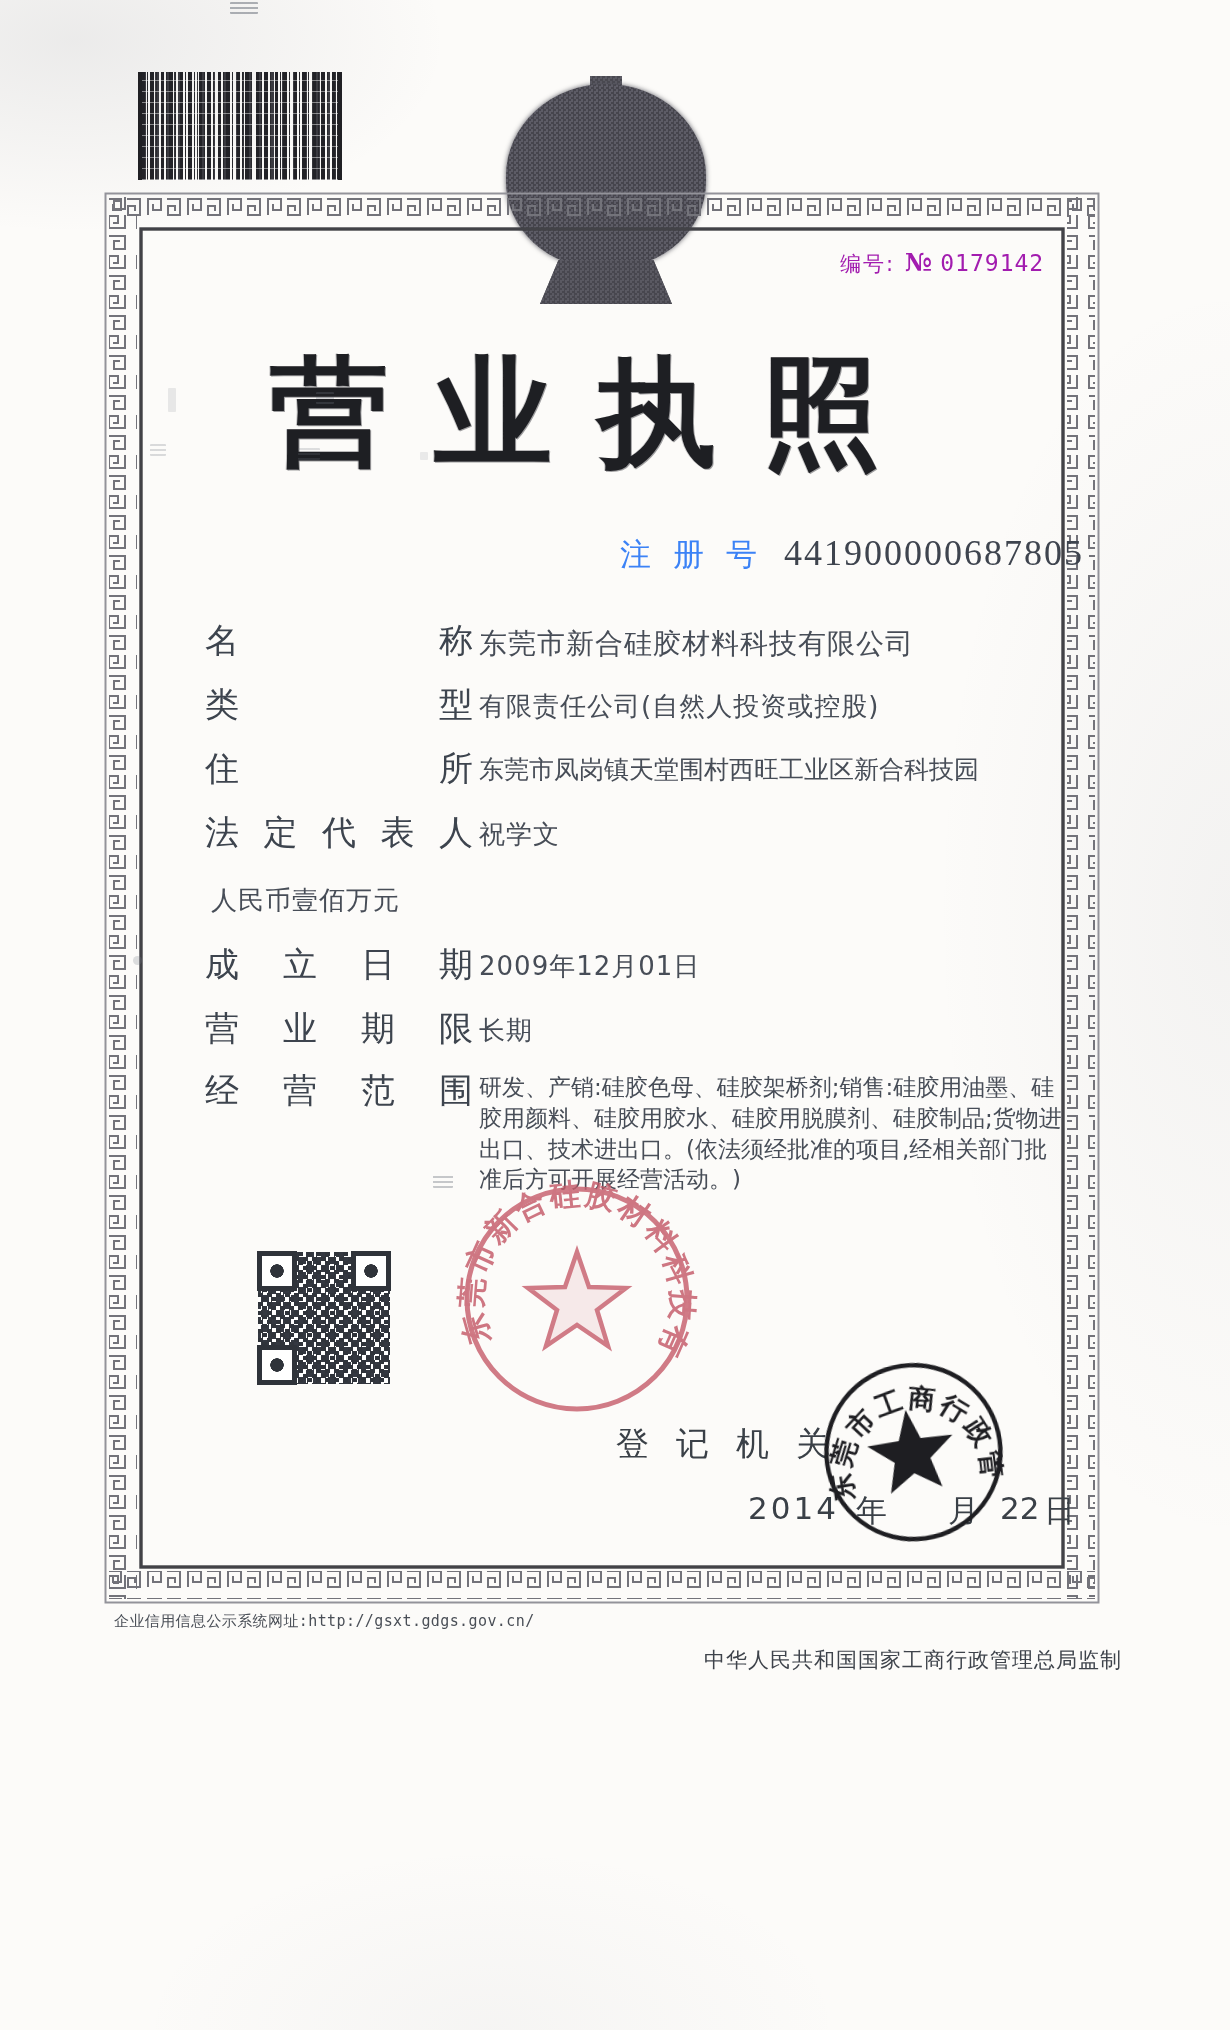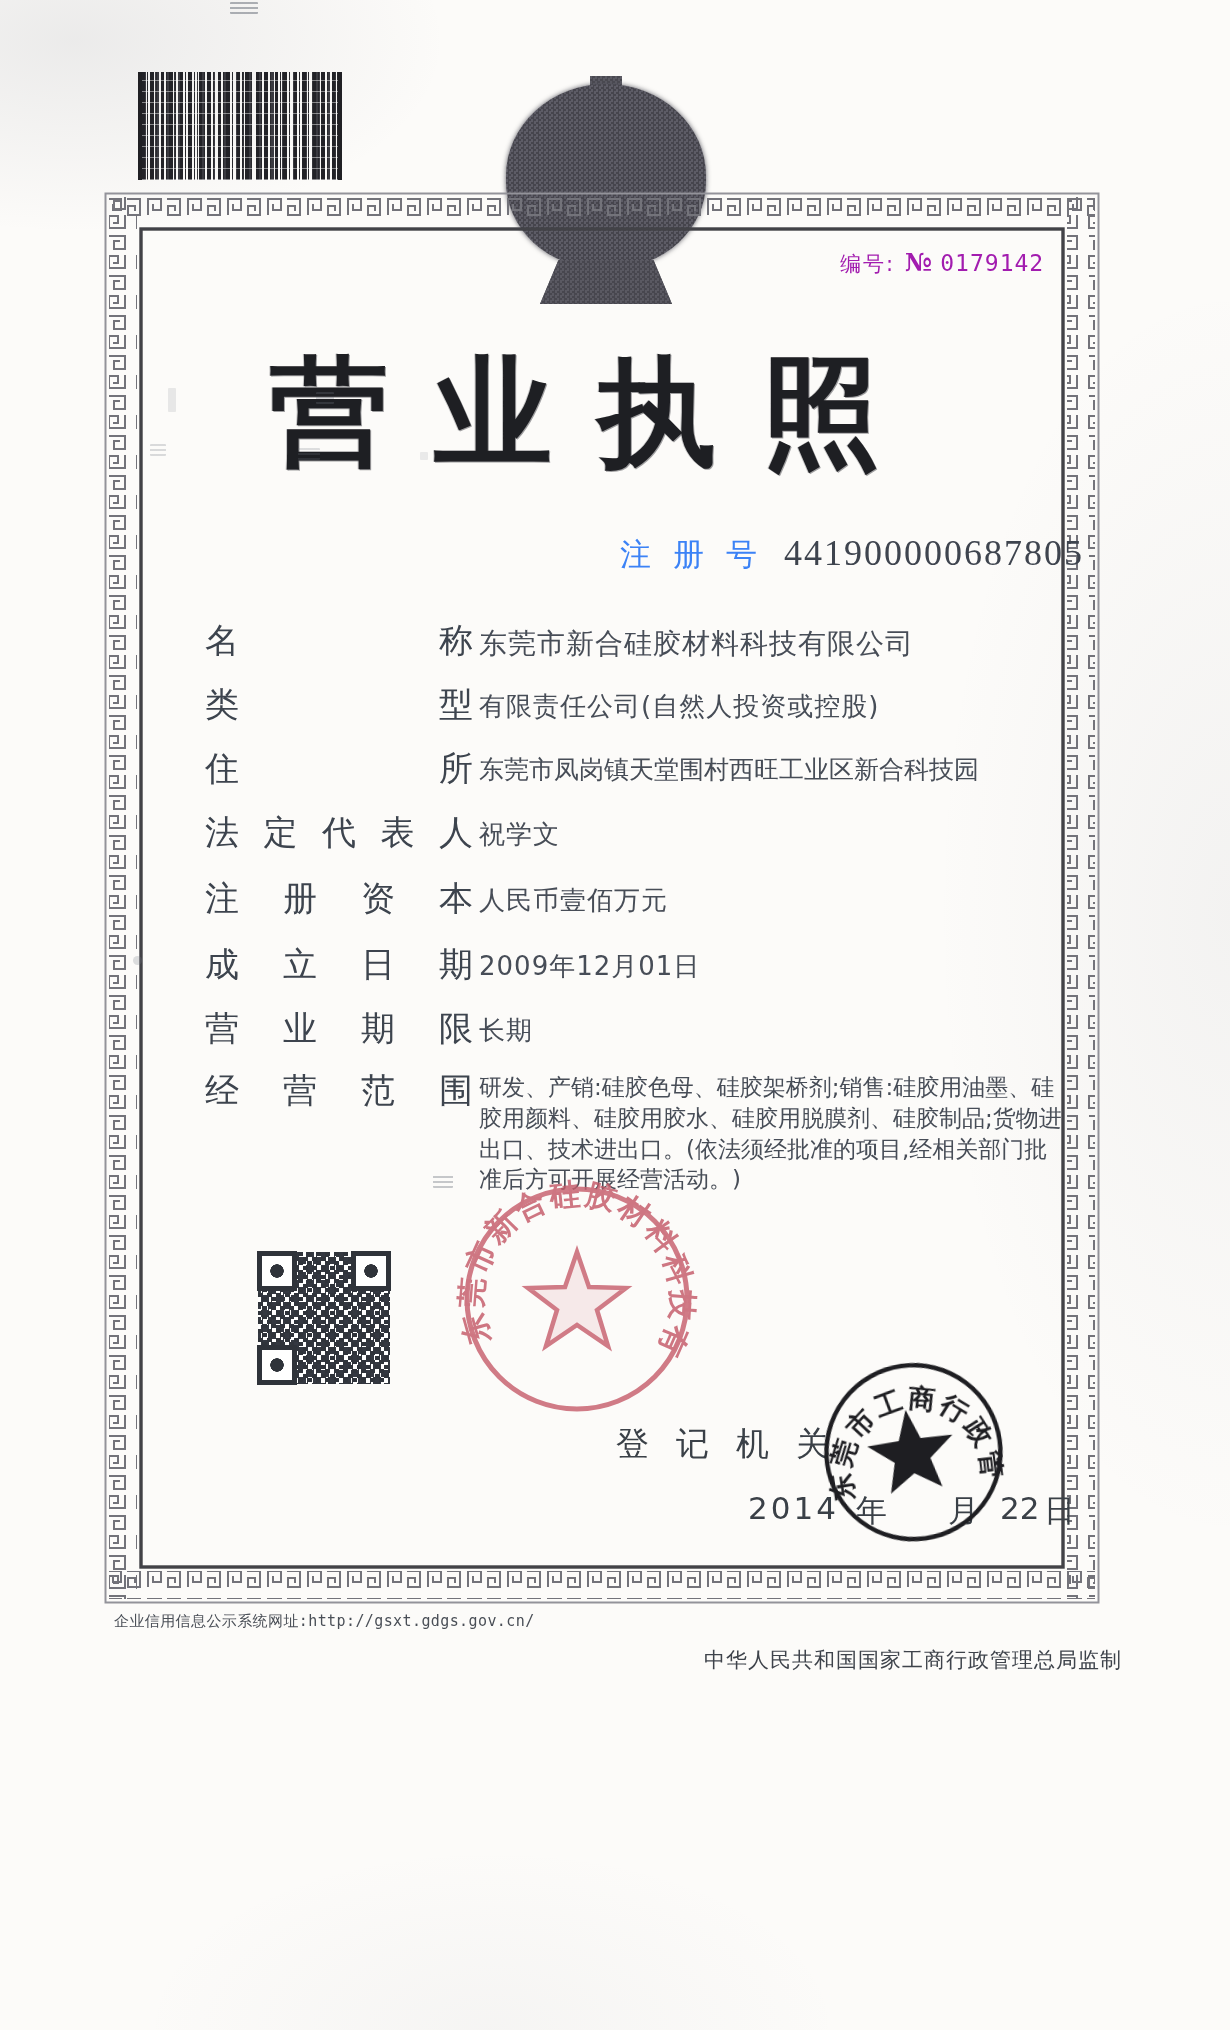--- a/index.html
+++ b/index.html
@@ -155,21 +155,20 @@
 </div>
 <div class="row" style="top:746px">
   <div class="flabel">住所</div>
   <div class="fvalue small">东莞市凤岗镇天堂围村西旺工业区新合科技园</div>
 </div>
 <div class="row" style="top:810px">
   <div class="flabel">法定代表人</div>
   <div class="fvalue">祝学文</div>
 </div>
 <div class="row" style="top:876px">
-  <div class="flabel">注册资本</div>
   <div class="fvalue">人民币壹佰万元</div>
 </div>
 <div class="row" style="top:942px">
   <div class="flabel">成立日期</div>
   <div class="fvalue">2009年12月01日</div>
 </div>
 <div class="row" style="top:1006px">
   <div class="flabel">营业期限</div>
   <div class="fvalue">长期</div>
 </div>

